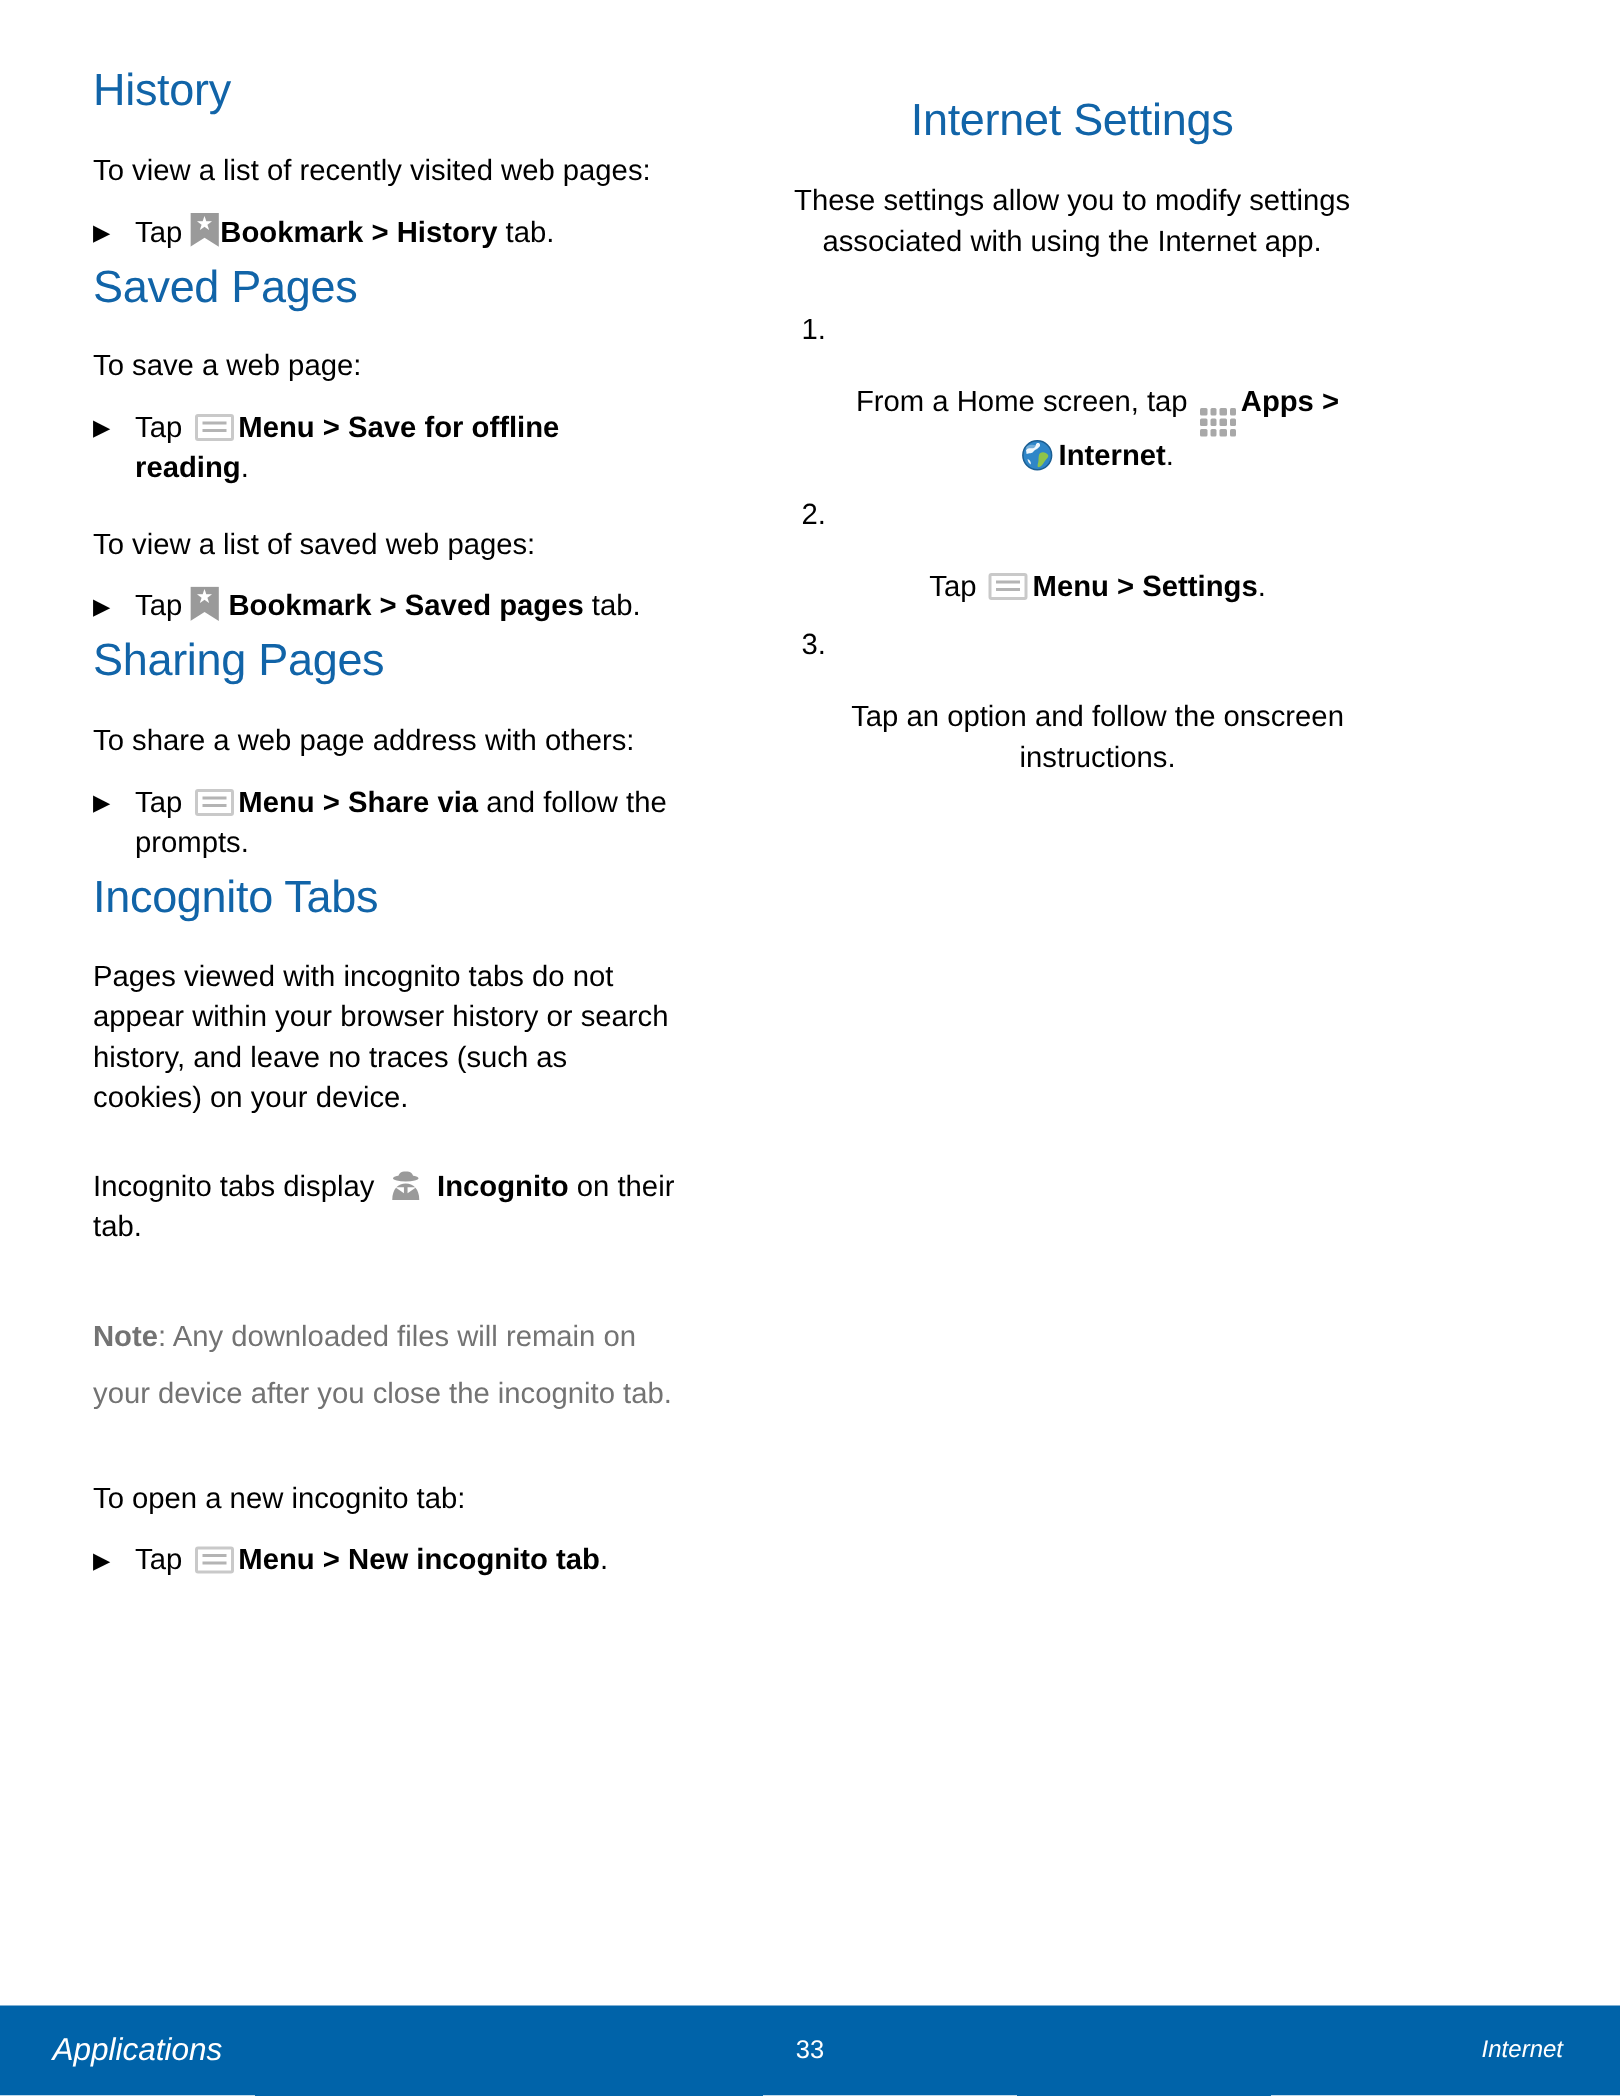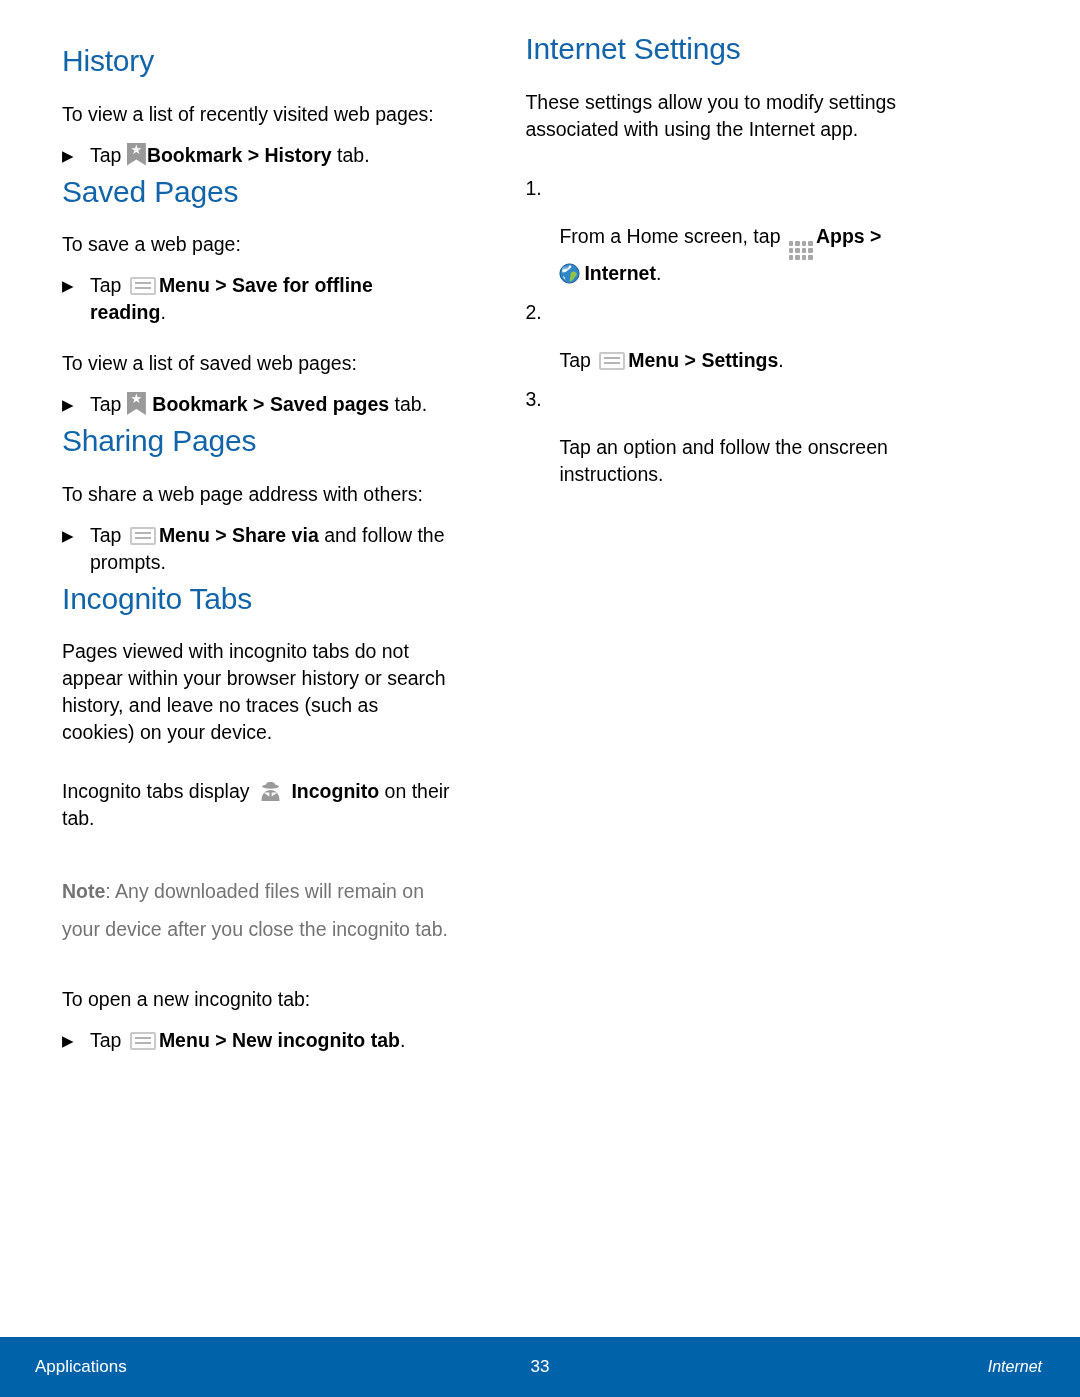--- a/index.html
+++ b/index.html
@@ -27,21 +27,21 @@
     top: 0;
     width: 904px;
     display: flex;
     gap: 0px;
   }
   .col {
     width: 495px;
     box-sizing: border-box;
   }
   .col-left  { padding: 44px 0 0 62px; }
-  .col-right { padding: 32px 0 0 74px; }
+  .col-right { padding: 64px 0 0 74px; text-align: center; }
 
   h2.section-title {
     color: #1164A8;
     font-size: 30px;
     font-weight: normal;
     letter-spacing: -0.2px;
     margin: 0 0 22px 0;
     line-height: 1.15;
   }
   .gap-top-1 { margin-top: 56px; }
@@ -189,21 +189,22 @@
     width: 1080px;
     height: 60px;
     background: #0063A9;
     color: #ffffff;
   }
   .footer-left {
     position: absolute;
     left: 35px;
     top: 50%;
     transform: translateY(-50%);
-    font-size: 17px;
+    font-style: italic;
+    font-size: 21px;
   }
   .footer-center {
     position: absolute;
     left: 50%;
     top: 50%;
     transform: translate(-50%, -50%);
     font-size: 17px;
   }
   .footer-right {
     position: absolute;

